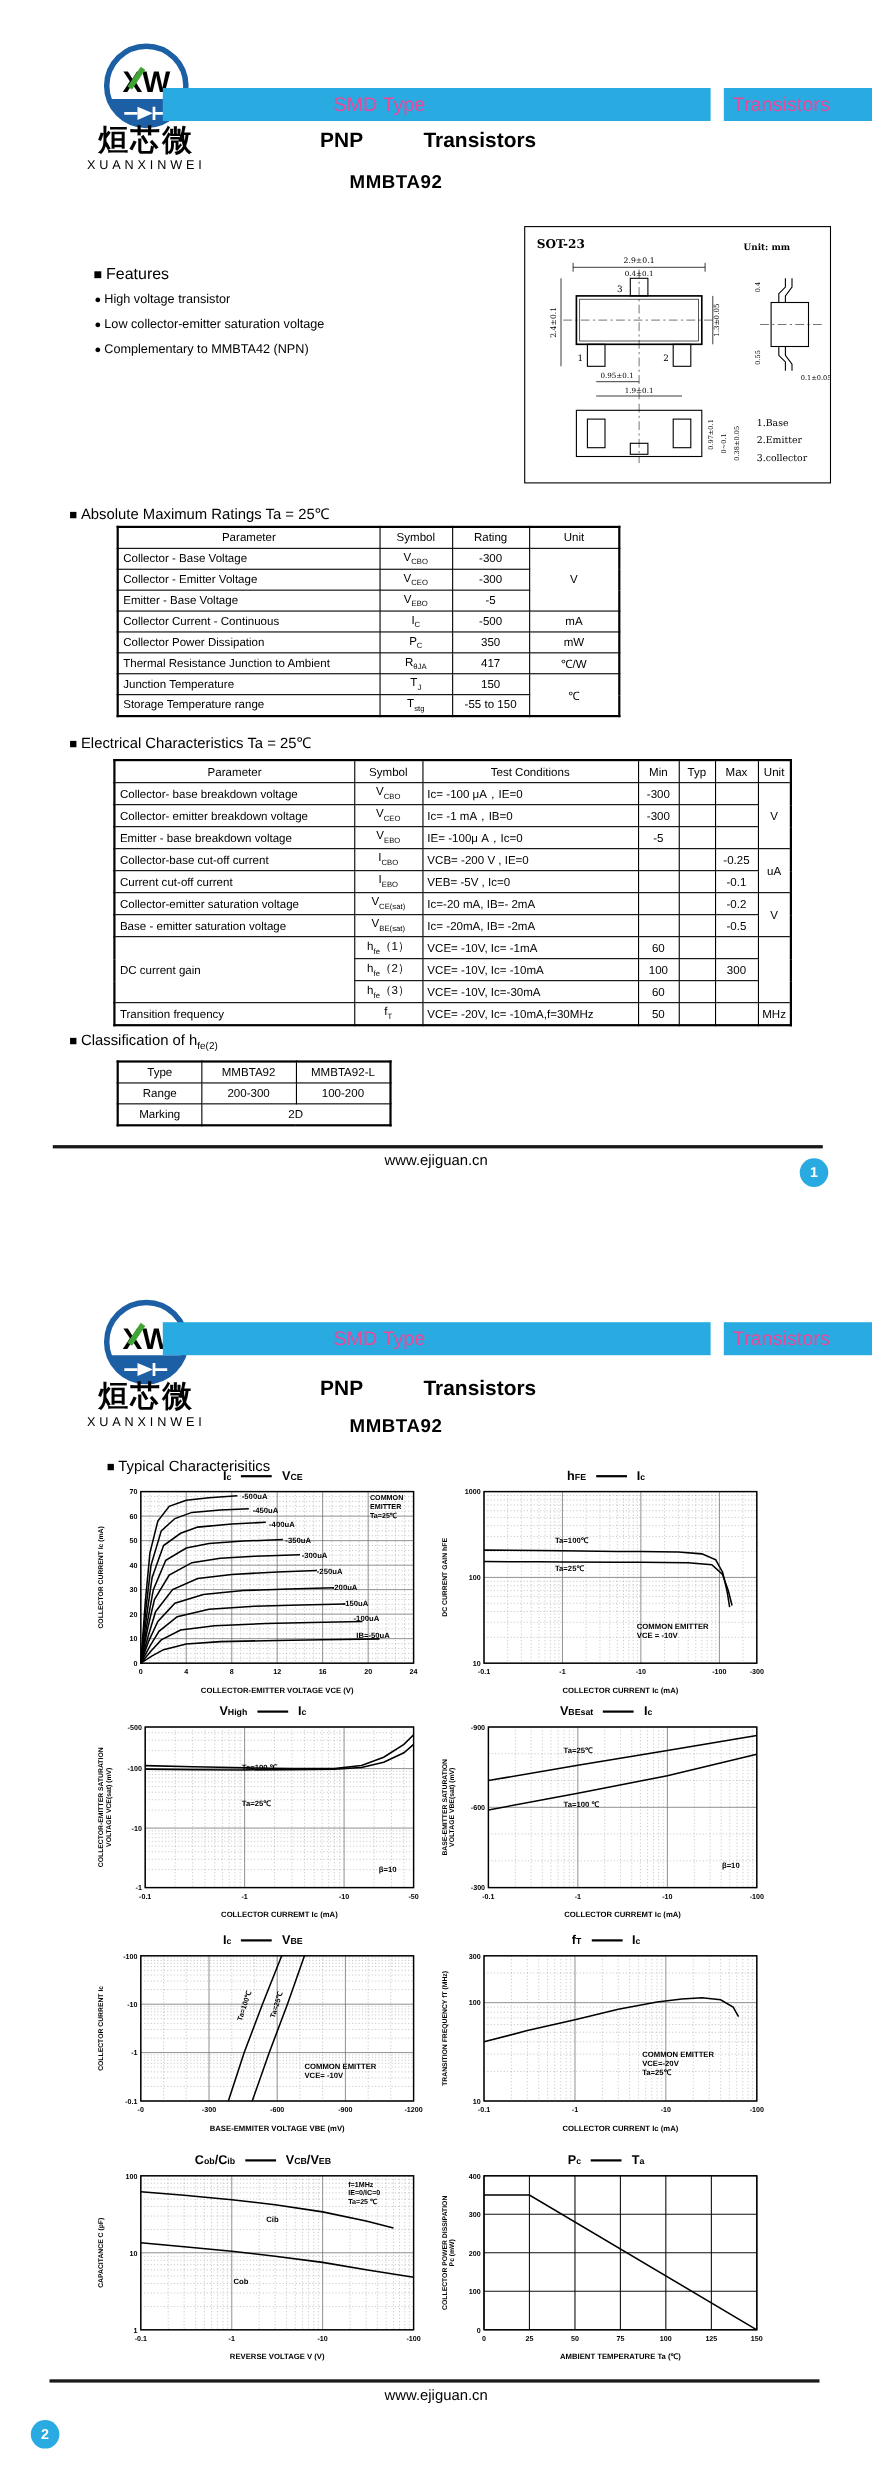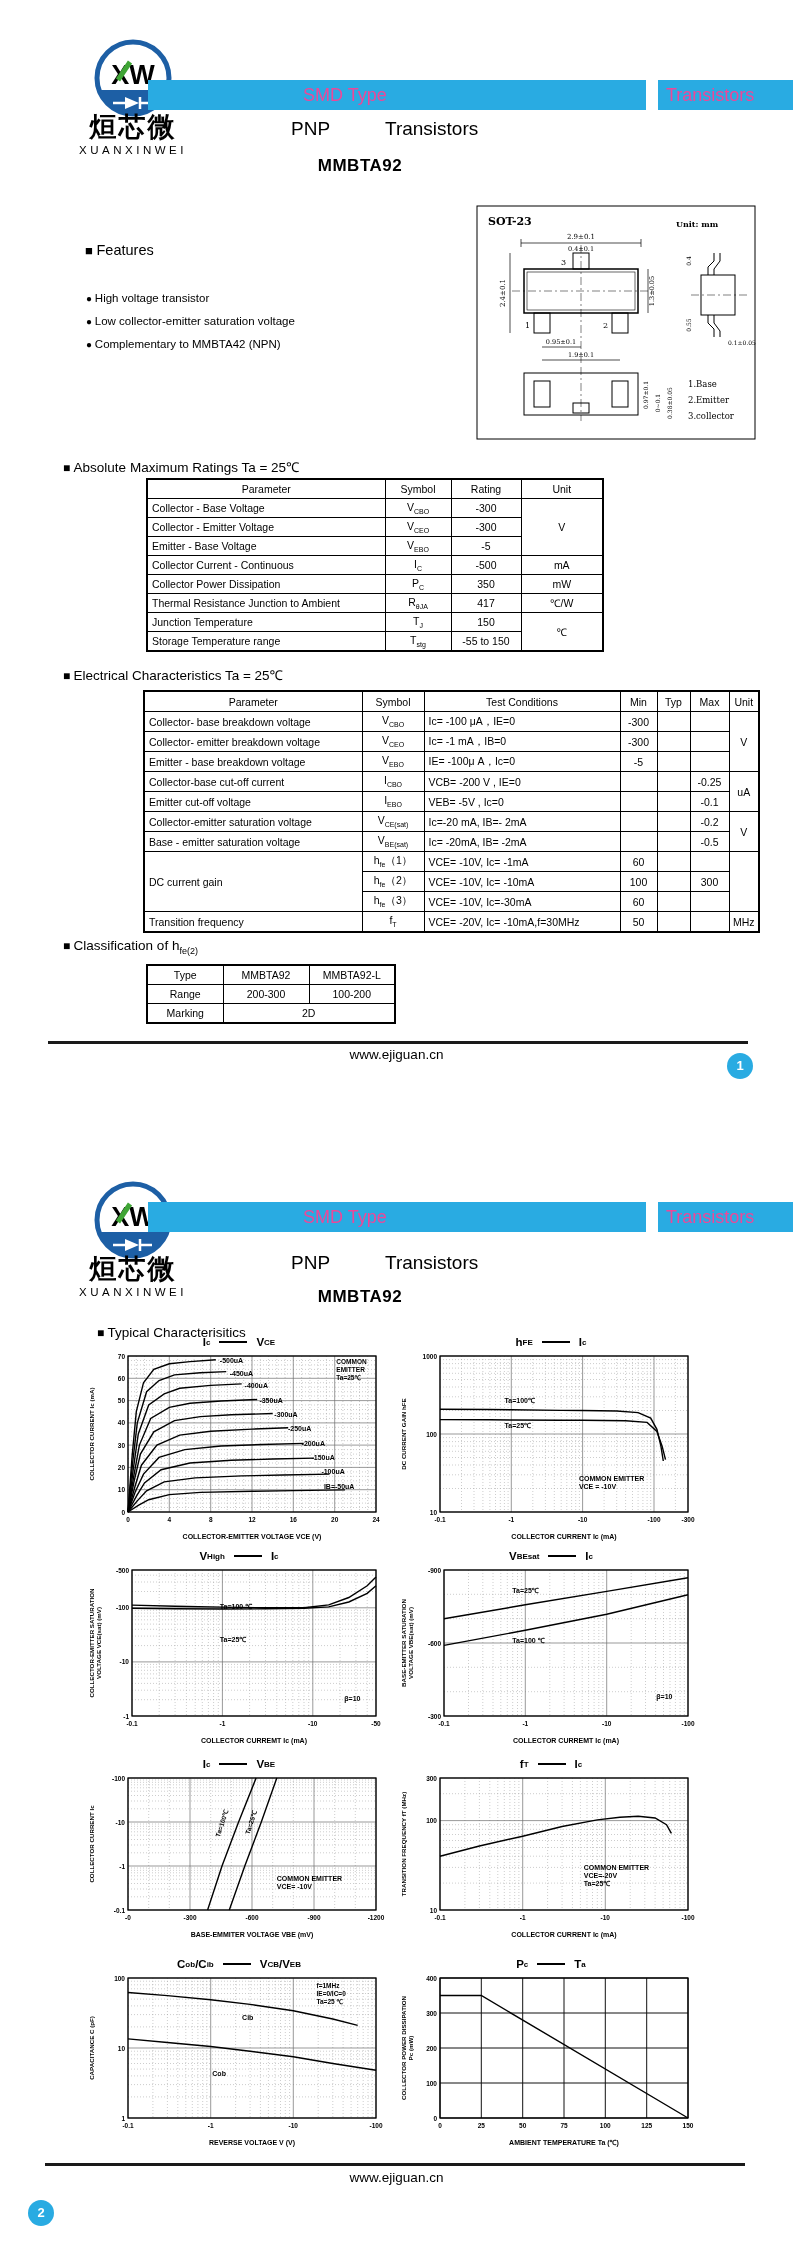--- a/index.html
+++ b/index.html
@@ -2,29 +2,29 @@
 <html><head>
 <meta charset="utf-8">
 <title>MMBTA92 Datasheet</title>
 <style>
   html,body{margin:0;padding:0;background:#fff;}
   #sheet{position:relative;width:793px;height:2244px;background:#fff;color:#000;
          font-family:"Liberation Sans",sans-serif;overflow:hidden;}
   .abs{position:absolute;}
   .bar{background:#29ABE2;height:30px;}
   .bar-text{color:#ec4899;font-size:18px;line-height:30px;white-space:nowrap;}
-  .h-type{font-size:19px;font-weight:normal;white-space:nowrap;}
+  .h-type{font-size:19px;font-weight:bold;white-space:nowrap;}
   .part{font-size:17px;font-weight:bold;letter-spacing:.5px;}
   .sec-h{font-size:13.5px;white-space:nowrap;}
   .sec-h::before{content:"■ ";font-size:12px;}
   .feat-h{font-size:14.5px;}
   .feat-h::before{content:"■ ";font-size:13px;}
-  .feat-i{font-size:11.5px;white-space:nowrap;margin-top:26px;}
+  .feat-i{font-size:11.5px;white-space:nowrap;}
   .feat-i::before{content:"● ";font-size:10px;}
-  table{border-collapse:collapse;table-layout:fixed;margin-left:40px;}
+  table{border-collapse:collapse;table-layout:fixed;}
   td{border:1px solid #000;padding:0 4px;font-size:10.5px;height:18px;overflow:hidden;white-space:nowrap;}
   .t2 td{height:19px;}
   table.dt{border:2px solid #000;}
   .tc{text-align:center;padding:0 1px;}
   td sub{font-size:7px;}
   .chart-cell{position:absolute;width:306px;}
   .chart-title{display:flex;justify-content:center;align-items:center;font-weight:bold;font-size:11.5px;height:16px;}
   .chart-title sub{font-size:8px;}
   .tdash{display:inline-block;width:28px;border-top:2px solid #000;margin:0 9px;}
   .pgc{width:26px;height:26px;border-radius:50%;background:#29ABE2;color:#fff;
@@ -239,21 +239,21 @@
       <tr>
         <td>Collector-base cut-off current</td>
         <td class="tc"><span>I</span><sub>CBO</sub></td>
         <td>VCB= -200 V , IE=0</td>
         <td class="tc"></td>
         <td class="tc"></td>
         <td class="tc">-0.25</td>
         <td class="tc" rowspan="2">uA</td>
       </tr>
       <tr>
-        <td>Emitter cut-off voltage</td>
+        <td>Current cut-off current</td>
         <td class="tc"><span>I</span><sub>EBO</sub></td>
         <td>VEB= -5V , Ic=0</td>
         <td class="tc"></td>
         <td class="tc"></td>
         <td class="tc">-0.1</td>
       </tr>
       <tr>
         <td>Collector-emitter saturation voltage</td>
         <td class="tc"><span>V</span><sub>CE(sat)</sub></td>
         <td>Ic=-20 mA, IB=- 2mA</td>

